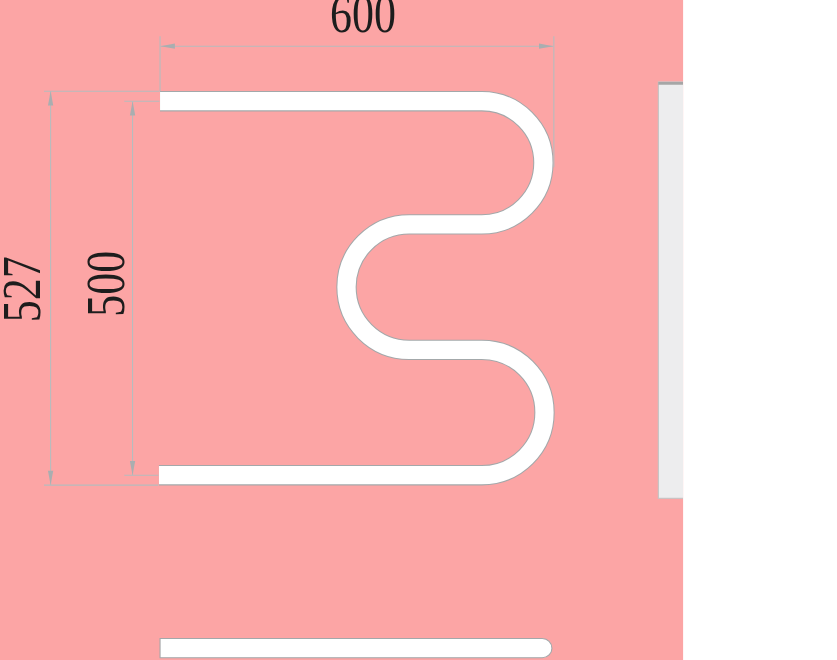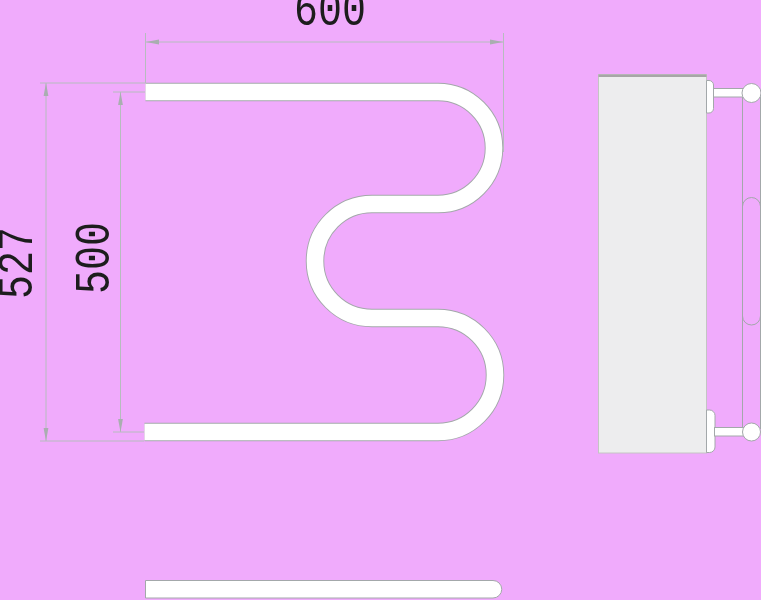--- a/index.html
+++ b/index.html
@@ -8,24 +8,24 @@
     --dim-line:#b6bcbe;
     --dim-arrow:#a9aeb0;
     --text:#1d1d1d;
     --panel-fill:#ededee;
     --panel-border:#c4c4c4;
     --panel-border-top:#a6a6a6;
   }
   html,body{margin:0;padding:0;background:#fff;}
   .canvas{
     position:relative;
-    width:761px;height:600px;
-    background:#f0abfc;
+    width:621px;height:600px;
+    background:#fca5a5;
     overflow:hidden;
-    font-family:Liberation Mono, monospace;
+    font-family:Liberation Serif, serif;
   }
   .drawing-svg{position:absolute;left:0;top:0;}
   
   .tube-under{fill:none;stroke:var(--line);stroke-width:18.5;}
   .tube-over{fill:none;stroke:#fff;stroke-width:16.6;}
   .thin{fill:none;stroke:var(--line);stroke-width:1;}
   .thin-fill{fill:#fff;stroke:var(--line);stroke-width:1;}
   .dim{fill:none;stroke:var(--dim-line);stroke-width:1;}
   .arrow{fill:var(--dim-arrow);stroke:none;}
   .panel{fill:var(--panel-fill);stroke:var(--panel-border);stroke-width:1;}

